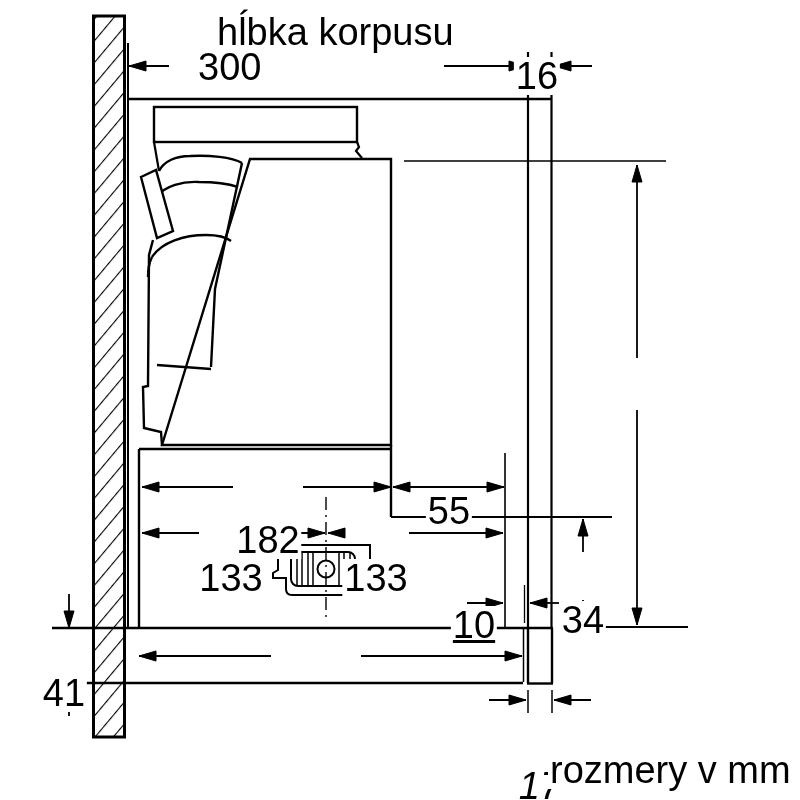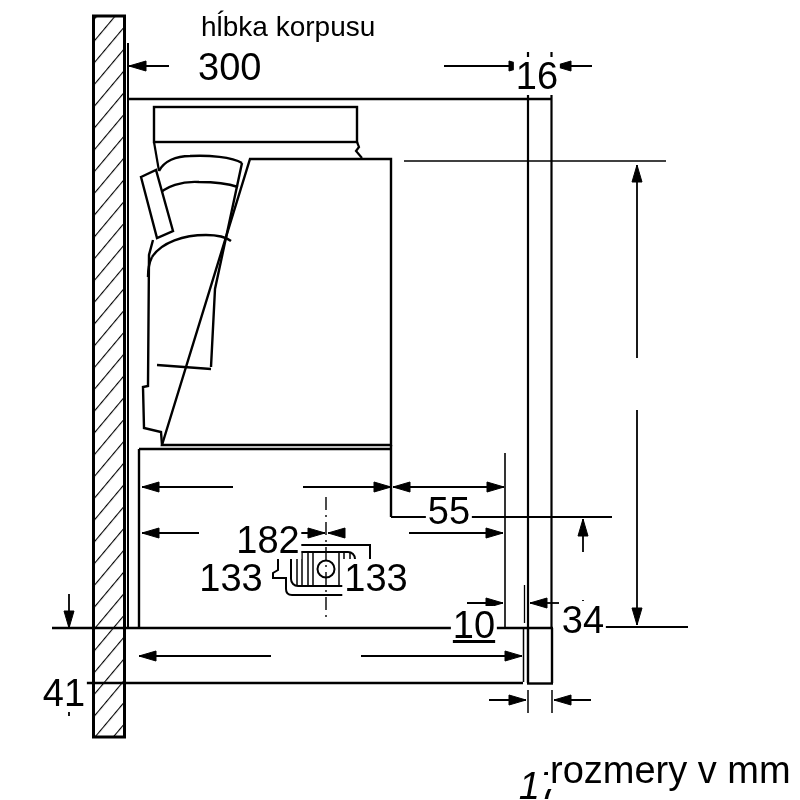--- a/index.html
+++ b/index.html
@@ -6,21 +6,21 @@
   #stage{
     position:relative;width:800px;height:800px;background:#ffffff;
     font-family:"Liberation Sans", sans-serif;overflow:hidden;
   }
   #drawing{position:absolute;left:0;top:0;}
   .lbl{
     position:absolute;font-size:38px;line-height:1;color:#000;
     white-space:nowrap;background:#fff;padding:0 2px;
   }
   .lbl.c{transform:translateX(-50%);margin-top:44px;}
-  .lbl.title{font-size:28px;}
+  .lbl.title{font-size:38px;margin-left:16px;}
 </style>
 </head>
 <body>
 
 <div id="stage">
 
   <svg id="drawing" width="800" height="800" viewBox="0 0 800 800">
     <defs>
       <pattern id="hatch" width="14" height="14" patternUnits="userSpaceOnUse" patternTransform="rotate(40)">
         <line x1="0" y1="0" x2="0" y2="14" stroke="#000" stroke-width="2.2"></line>

